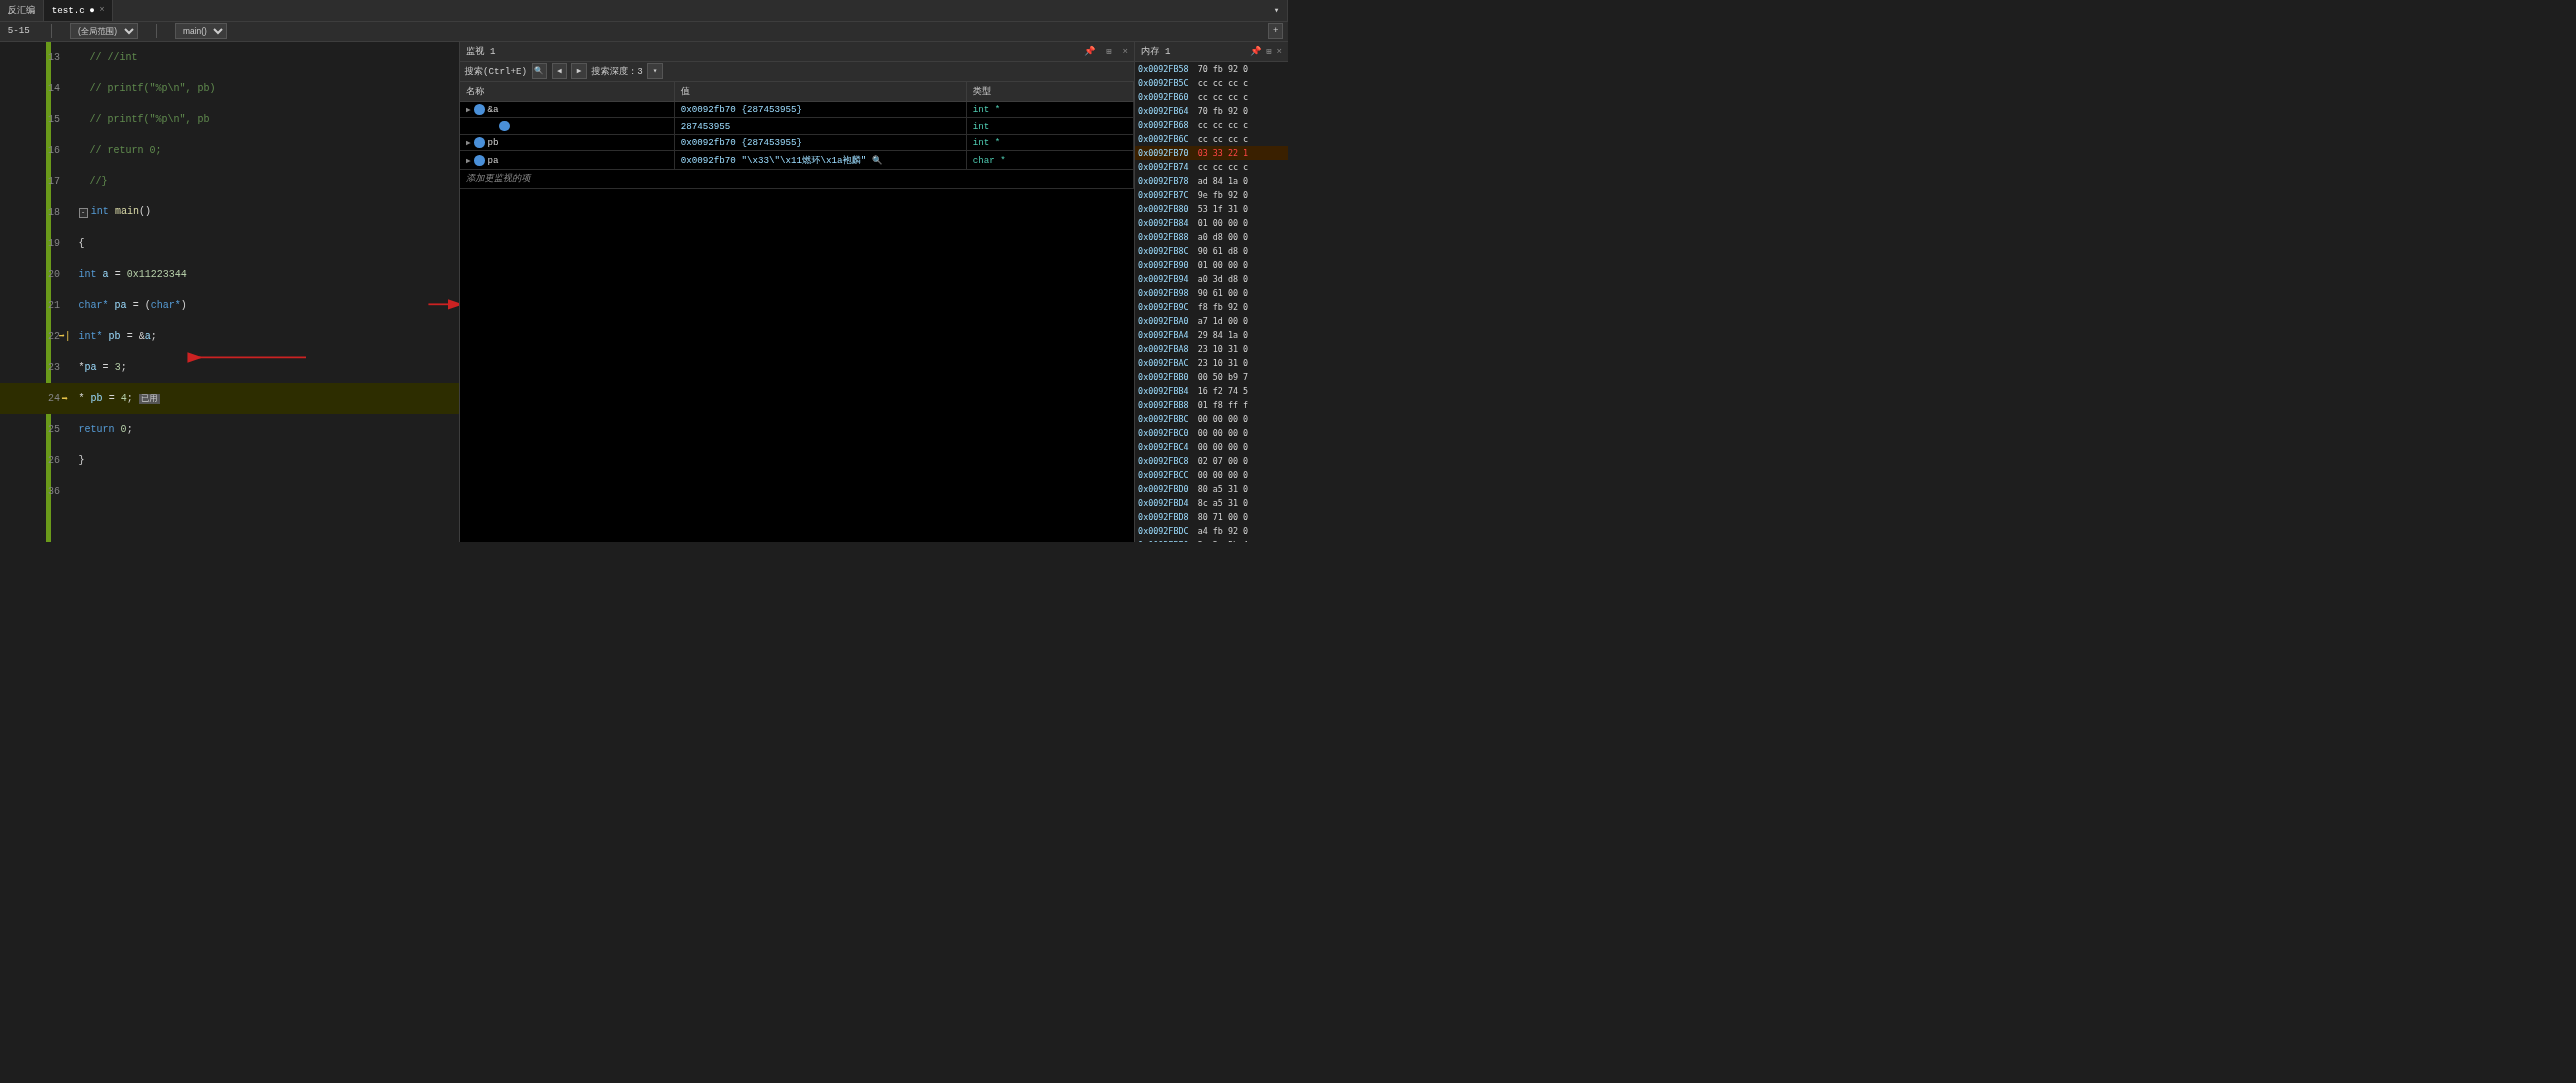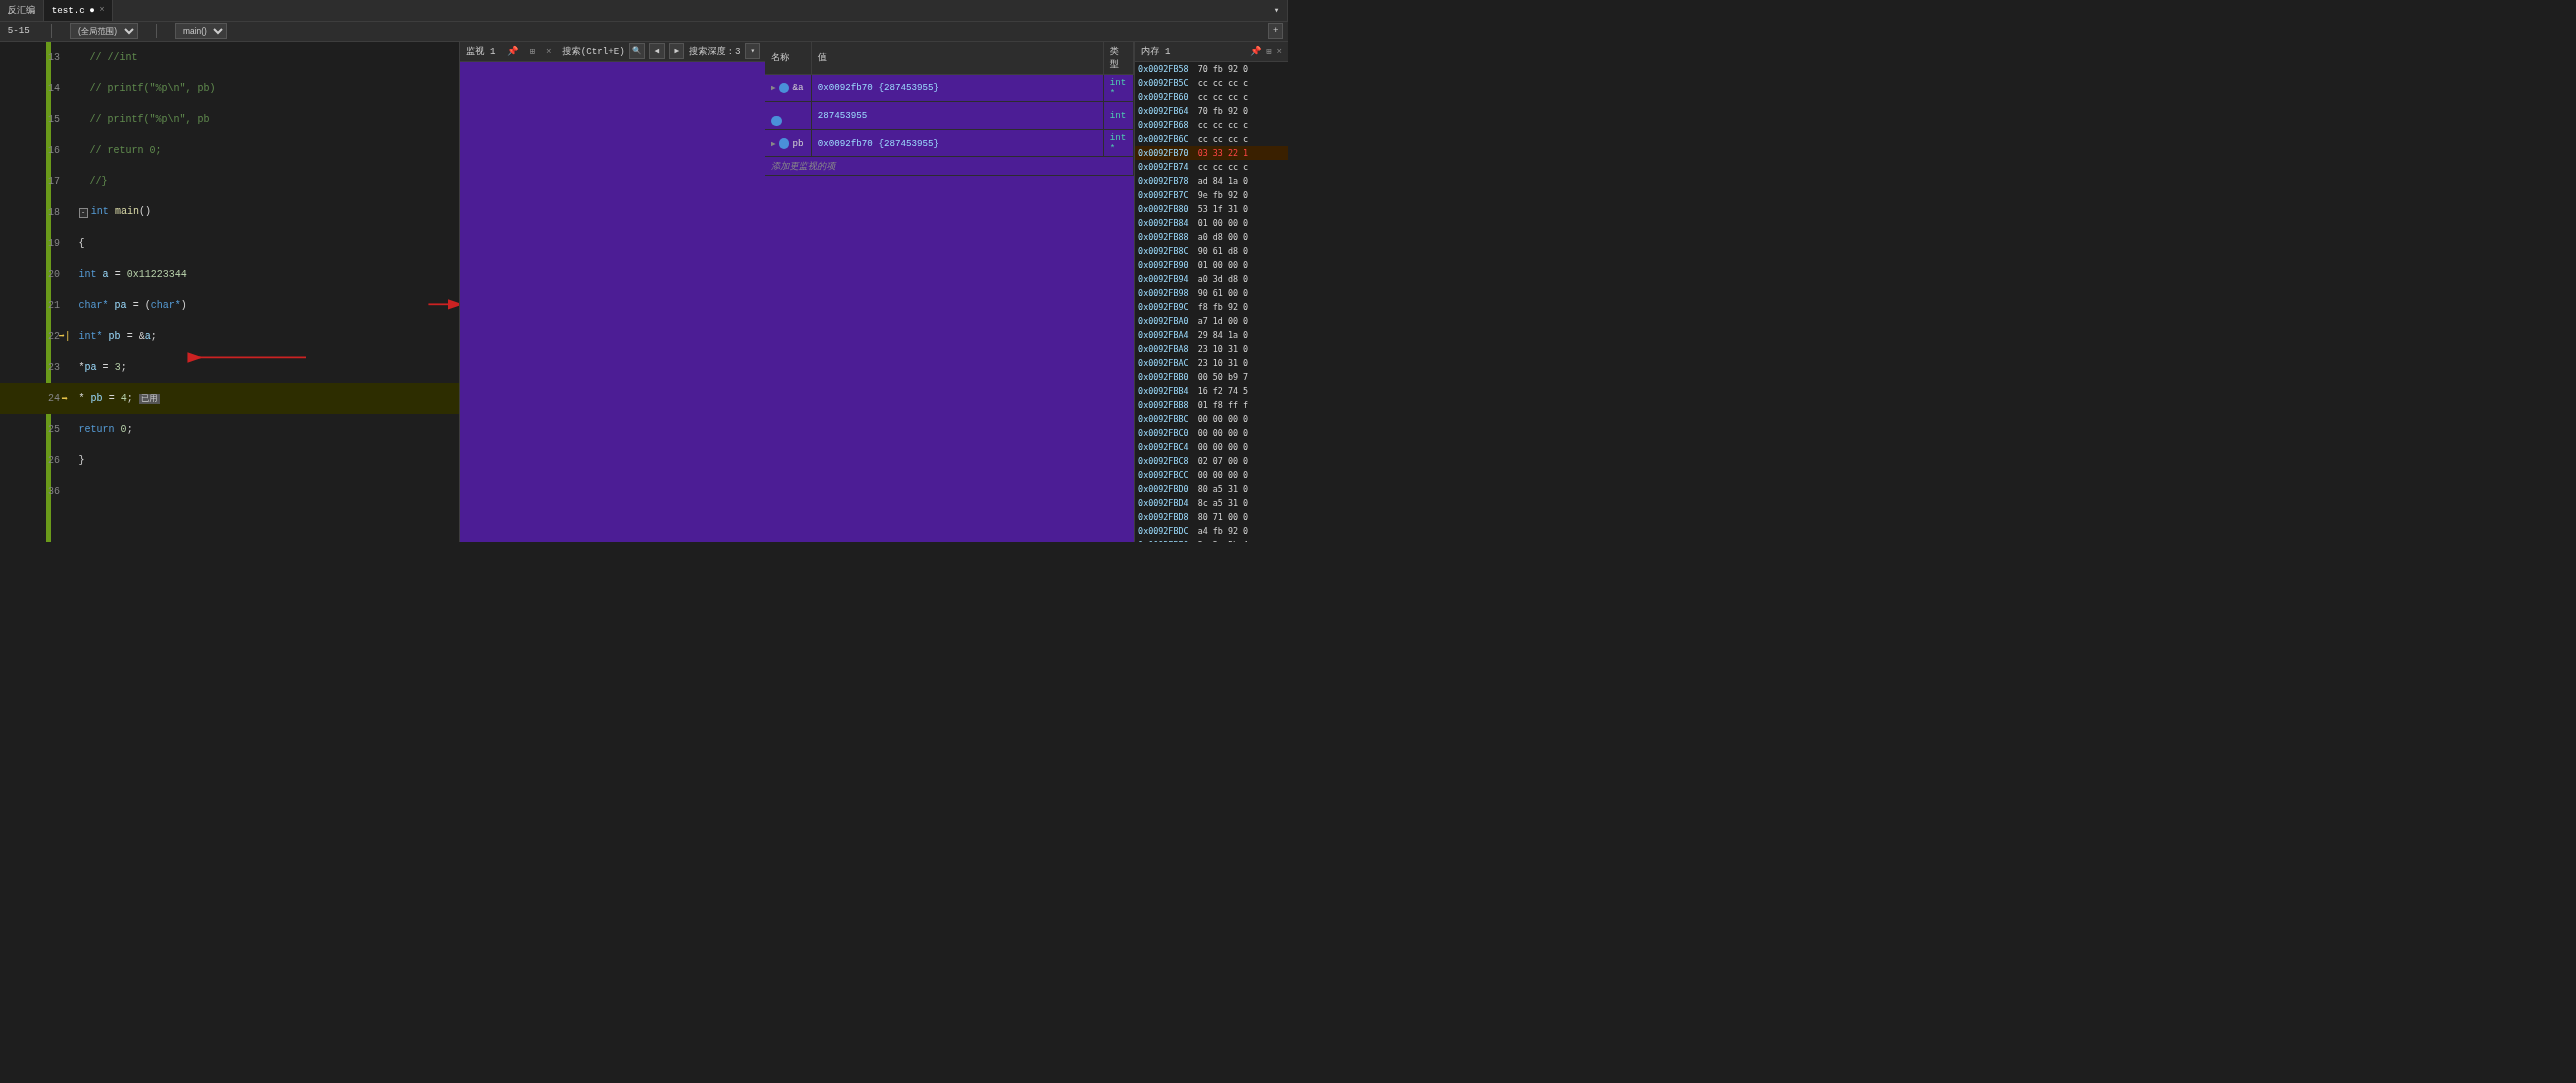--- a/index.html
+++ b/index.html
@@ -179,22 +179,22 @@
     }
 
     .line-24 {
       background: #2d2d00;
     }
 
     
     .monitor-panel {
       flex: 1;
       display: flex;
-      flex-direction: row;
-      background: #4c1d95;
+      flex-direction: column;
+      background: #000000;
       border-right: 0.8px solid #3d3d3d;
       overflow: hidden;
       justify-content: flex-end;
     }
 
     .panel-title-bar {
       display: flex;
       align-items: center;
       background: #2d2d2d;
       height: 20px;
@@ -541,20 +541,25 @@
             <tr>
               <td>&nbsp;&nbsp;&nbsp;&nbsp;<span style="display:inline-block;width:10.7px;"></span><span style="display:inline-block;width:10.7px;height:10.7px;border-radius:50%;background:#4a90d9;margin-right:3.1px;vertical-align:middle;"></span><span></span></td>
               <td style="color: rgb(156, 220, 254);">287453955</td>
               <td style="color: rgb(78, 201, 176);">int</td>
             </tr>
             <tr>
               <td><span class="expand-icon">▶</span><span style="display:inline-block;width:10.7px;height:10.7px;border-radius:50%;background:#4a90d9;margin-right:3.1px;vertical-align:middle;"></span><span>pb</span></td>
               <td style="color: rgb(156, 220, 254);">0x0092fb70 {287453955}</td>
               <td style="color: rgb(78, 201, 176);">int *</td>
             </tr>
+            <tr>
+              <td><span class="expand-icon">▶</span><span style="display:inline-block;width:10.7px;height:10.7px;border-radius:50%;background:#4a90d9;margin-right:3.1px;vertical-align:middle;"></span><span>pa</span></td>
+              <td style="color: rgb(156, 220, 254);">0x0092fb70 "\x33\"\x11燃环\x1a袍麟" <span style="color:#888;cursor:pointer;font-size:8.4px;">🔍</span></td>
+              <td style="color: rgb(78, 201, 176);">char *</td>
+            </tr>
             <tr class="add-watch-row">
               <td colspan="3">添加更监视的项</td>
             </tr>
           </tbody>
       </table>
     </div>
   </div>
 
   <div class="memory-panel">
     <div class="memory-title-bar">

